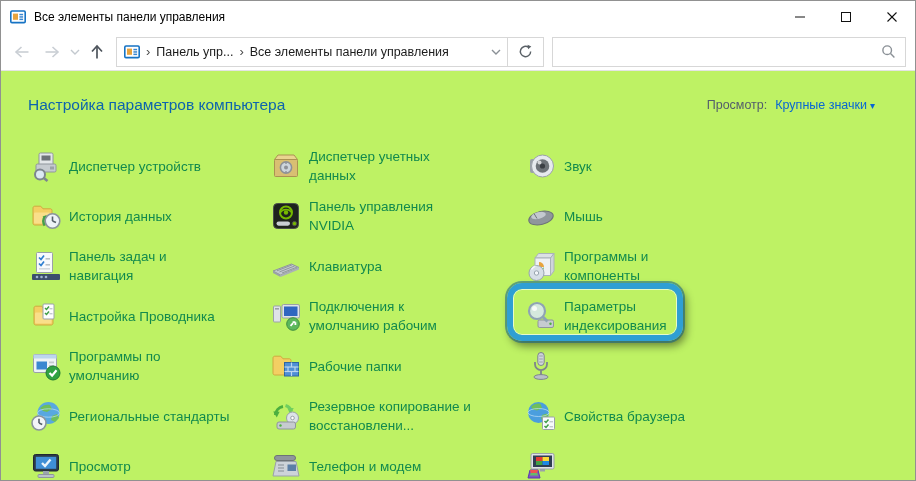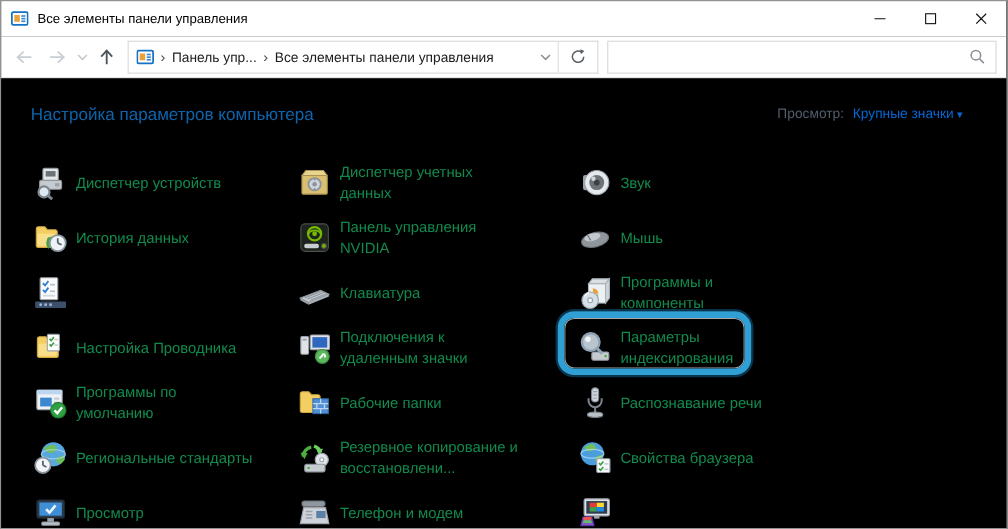--- a/index.html
+++ b/index.html
@@ -1,17 +1,17 @@
 <!DOCTYPE html>
 <html><head>
 <meta charset="utf-8">
 <style>
   html,body{margin:0;padding:0;background:#f2f2f2;}
   body{width:916px;height:481px;overflow:hidden;font-family:"Liberation Sans",sans-serif;-webkit-font-smoothing:antialiased;}
-  .window{position:relative;width:914px;height:479px;border:1px solid #919191;background:#000000;overflow:hidden;}
+  .window{position:relative;width:914px;height:479px;border:1px solid #919191;background:#bef264;overflow:hidden;}
 
   
   .titlebar{height:32px;display:flex;align-items:center;padding-left:9px;background:#fff;}
   .title-icon{width:16px;height:16px;margin-right:8px;flex:none;}
   .title-text{font-size:12px;color:#000;}
   .win-controls{margin-left:auto;display:flex;height:32px;}
   .win-btn{width:46px;height:32px;display:flex;align-items:center;justify-content:center;color:#111;background:transparent;border:none;padding:0;}
   .win-btn svg{display:block;}
 
   
@@ -24,21 +24,21 @@
   .addr-icon{width:16px;height:16px;flex:none;}
   .crumb-sep{color:#4a4a4a;font-size:13px;margin:0 6px;line-height:1;}
   .crumb{font-size:12.5px;color:#1c1c1c;white-space:nowrap;cursor:default;}
   .addr-chevron{margin-left:auto;color:#8a9096;display:flex;align-items:center;}
   .refresh-btn{width:36px;height:30px;box-sizing:border-box;border:1px solid #d7d7d7;border-left:none;background:#fff;display:flex;align-items:center;justify-content:center;color:#5a6167;padding:0;}
   .searchbox{margin-left:8px;flex:1;height:30px;box-sizing:border-box;border:1px solid #d7d7d7;background:#fff;display:flex;align-items:center;padding:0 9px;}
   .searchbox input{flex:1;border:none;outline:none;font-size:12px;font-family:"Liberation Sans",sans-serif;color:#333;background:transparent;}
   .search-icon{color:#8a9096;flex:none;display:flex;}
 
   
-  .content-header{display:flex;align-items:flex-start;padding:25px 40px 0 27px;}
+  .content-header{display:flex;align-items:center;padding:25px 40px 0 27px;}
   .page-title{font-size:15.5px;font-weight:400;color:#0d64ad;margin:0;}
   .view-by{margin-left:auto;font-size:12.5px;color:#525d6b;}
   .view-link{color:#0766d4;margin-left:8px;cursor:pointer;white-space:nowrap;}
   .view-caret{font-size:10px;color:#0766d4;margin-left:3px;}
 
   
   .grid{position:absolute;left:28px;top:140px;right:0;display:grid;grid-template-columns:240px 255px auto;}
   .col{display:flex;flex-direction:column;}
   .item{height:50px;display:flex;align-items:center;cursor:pointer;}
   .item .icon{width:34px;height:34px;flex:none;margin-right:6px;display:flex;align-items:center;justify-content:center;}
@@ -408,20 +408,22 @@
             </svg>
           </span>
           <span class="label">История данных</span>
         </div>
         <div class="item">
           <span class="icon">
             <svg>
               <use href="#ic-taskbar-navigation"></use>
             </svg>
           </span>
+          <span class="label">Панель задач и
+навигация</span>
         </div>
         <div class="item">
           <span class="icon">
             <svg>
               <use href="#ic-explorer-options"></use>
             </svg>
           </span>
           <span class="label">Настройка Проводника</span>
         </div>
         <div class="item">
@@ -477,21 +479,21 @@
           </span>
           <span class="label">Клавиатура</span>
         </div>
         <div class="item">
           <span class="icon">
             <svg>
               <use href="#ic-remote-desktop"></use>
             </svg>
           </span>
           <span class="label">Подключения к
-удаленным значки</span>
+умолчанию рабочим</span>
         </div>
         <div class="item">
           <span class="icon">
             <svg>
               <use href="#ic-work-folders"></use>
             </svg>
           </span>
           <span class="label">Рабочие папки</span>
         </div>
         <div class="item">
@@ -546,21 +548,20 @@
           </span>
           <span class="label">Параметры
 индексирования</span>
         </div>
         <div class="item">
           <span class="icon">
             <svg>
               <use href="#ic-speech-recognition"></use>
             </svg>
           </span>
-          <span class="label">Распознавание речи</span>
         </div>
         <div class="item">
           <span class="icon">
             <svg>
               <use href="#ic-internet-options"></use>
             </svg>
           </span>
           <span class="label">Свойства браузера</span>
         </div>
         <div class="item">

